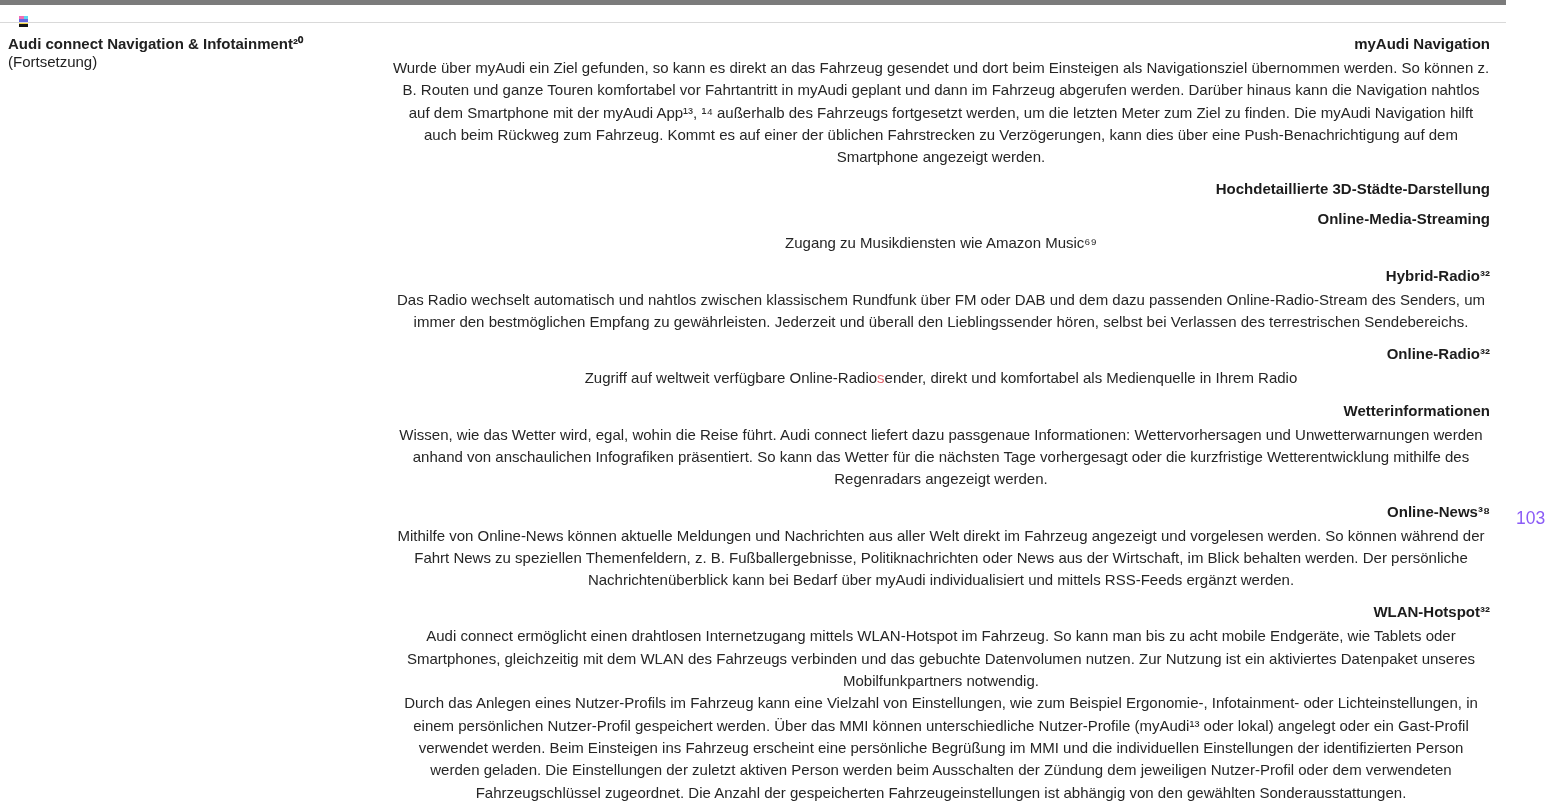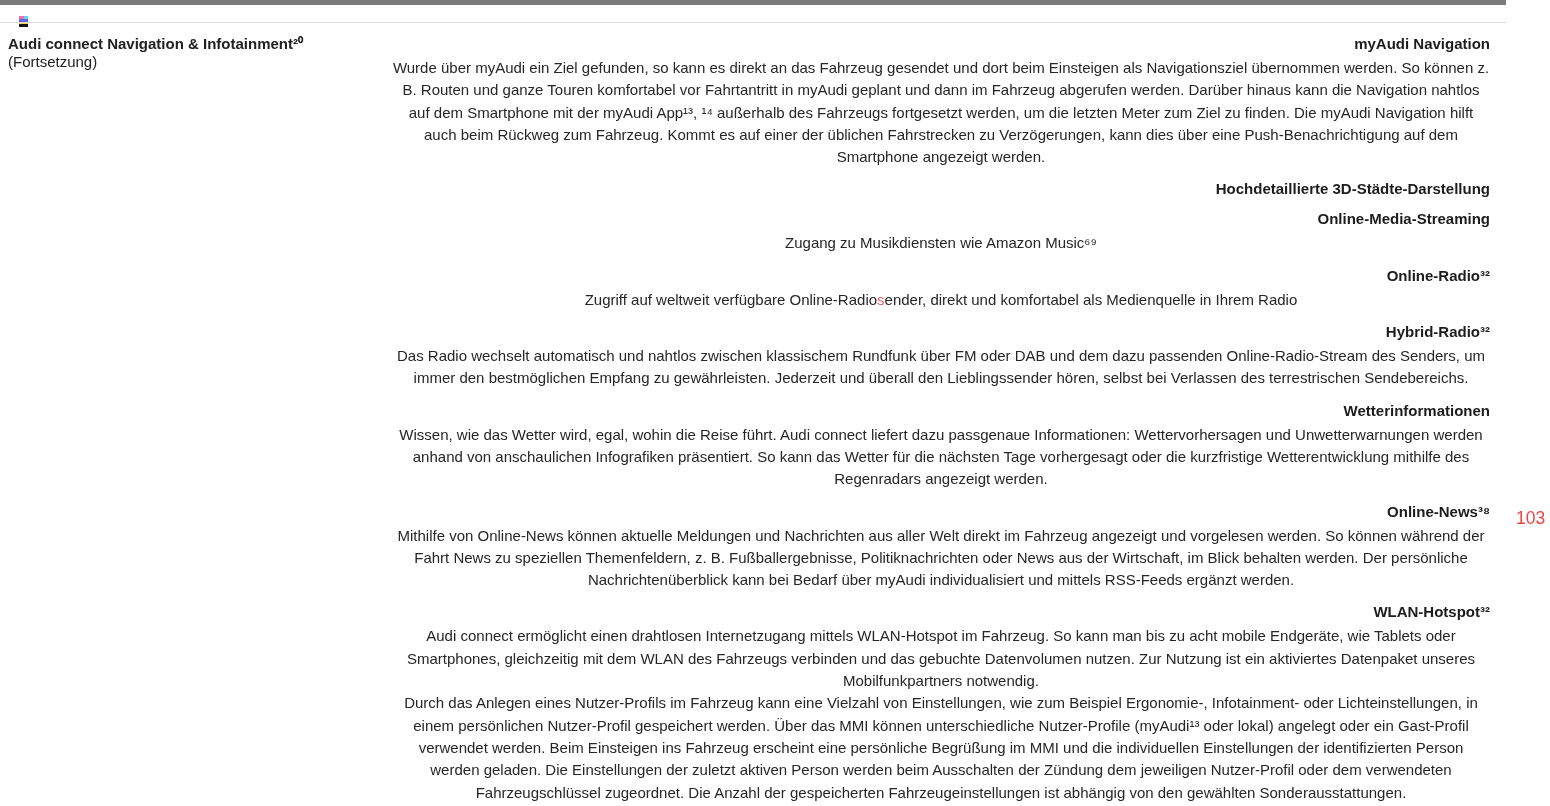--- a/index.html
+++ b/index.html
@@ -75,21 +75,21 @@
     margin: 0;
     color: #262626;
     text-align: center;
   }
   .accent-char { color: #e0616b; }
   .page-number {
     position: absolute;
     left: 1516px;
     top: 508px;
     font-size: 17.5px;
-    color: #ef4444;
+    color: #8b5cf6;
   }
 </style>
 </head>
 <body>
 
 <div class="page">
 
   <div class="top-bar"></div>
 
   <div class="reg-mark">
@@ -115,27 +115,27 @@
     <div class="section">
       <h3>Hochdetaillierte 3D-Städte-Darstellung</h3>
     </div>
 
     <div class="section">
       <h3>Online-Media-Streaming</h3>
       <p>Zugang zu Musikdiensten wie Amazon Music⁶⁹</p>
     </div>
 
     <div class="section">
-      <h3>Online-Radio³²</h3>
-      <p><span>Zugriff auf weltweit verfügbare Online-Radio</span><span class="accent-char" style="color: rgb(224, 97, 107);">s</span><span>ender, direkt und komfortabel als Medienquelle in Ihrem Radio</span></p>
+      <h3>Hybrid-Radio³²</h3>
+      <p>Das Radio wechselt automatisch und nahtlos zwischen klassischem Rundfunk über FM oder DAB und dem dazu passenden Online-Radio-Stream des Senders, um immer den bestmöglichen Empfang zu gewährleisten. Jederzeit und überall den Lieblingssender hören, selbst bei Verlassen des terrestrischen Sendebereichs.</p>
     </div>
 
     <div class="section">
-      <h3>Hybrid-Radio³²</h3>
-      <p>Das Radio wechselt automatisch und nahtlos zwischen klassischem Rundfunk über FM oder DAB und dem dazu passenden Online-Radio-Stream des Senders, um immer den bestmöglichen Empfang zu gewährleisten. Jederzeit und überall den Lieblingssender hören, selbst bei Verlassen des terrestrischen Sendebereichs.</p>
+      <h3>Online-Radio³²</h3>
+      <p><span>Zugriff auf weltweit verfügbare Online-Radio</span><span class="accent-char" style="color: rgb(224, 97, 107);">s</span><span>ender, direkt und komfortabel als Medienquelle in Ihrem Radio</span></p>
     </div>
 
     <div class="section">
       <h3>Wetterinformationen</h3>
       <p>Wissen, wie das Wetter wird, egal, wohin die Reise führt. Audi connect liefert dazu passgenaue Informationen: Wettervorhersagen und Unwetterwarnungen werden anhand von anschaulichen Infografiken präsentiert. So kann das Wetter für die nächsten Tage vorhergesagt oder die kurzfristige Wetterentwicklung mithilfe des Regenradars angezeigt werden.</p>
     </div>
 
     <div class="section">
       <h3>Online-News³⁸</h3>
       <p>Mithilfe von Online-News können aktuelle Meldungen und Nachrichten aus aller Welt direkt im Fahrzeug angezeigt und vorgelesen werden. So können während der Fahrt News zu speziellen Themenfeldern, z. B. Fußballergebnisse, Politiknachrichten oder News aus der Wirtschaft, im Blick behalten werden. Der persönliche Nachrichtenüberblick kann bei Bedarf über myAudi individualisiert und mittels RSS-Feeds ergänzt werden.</p>

